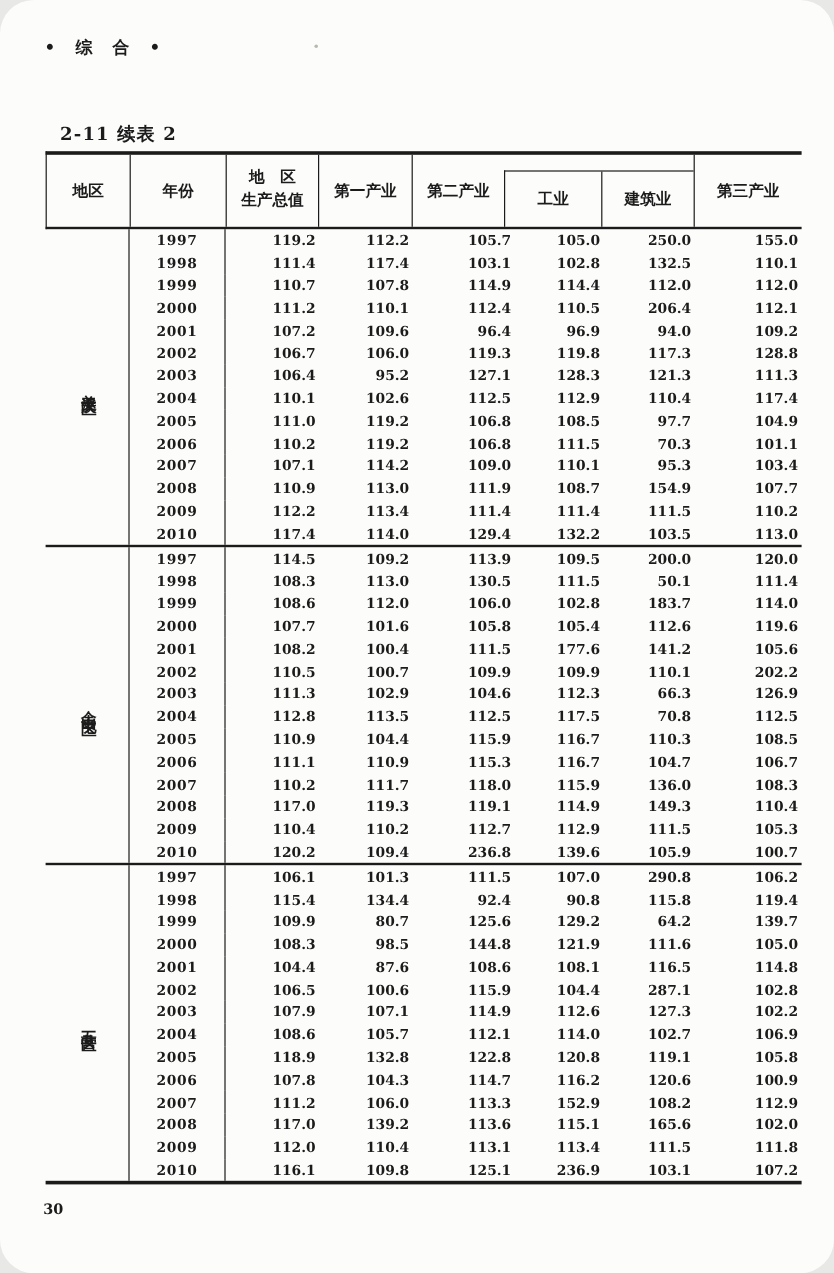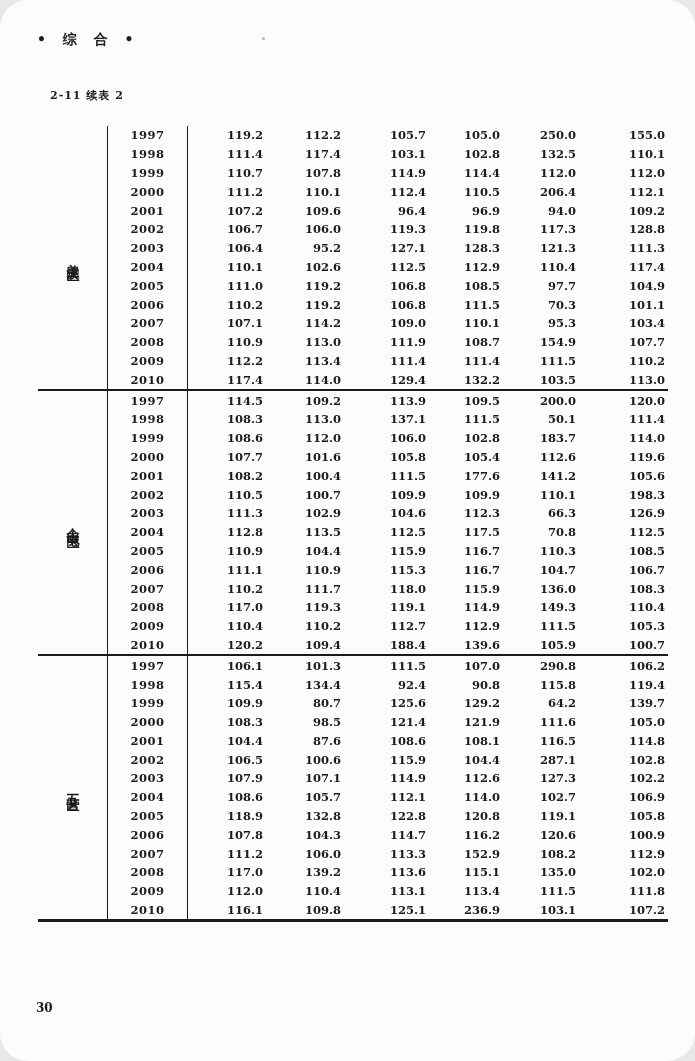--- a/index.html
+++ b/index.html
@@ -13,22 +13,22 @@
     font-family: "DejaVu Serif", "Liberation Serif", serif;
     overflow: hidden;
     border-radius: 28px;
   }
   .section-mark {
     position: absolute; left: 37px; top: 31px;
     font-size: 14px; font-weight: bold;
     letter-spacing: 5px; word-spacing: 2px;
   }
   .caption {
-    position: absolute; left: 50px; top: 88px;
-    font-size: 11px; font-weight: bold;
+    position: absolute; left: 50px; top: 103px;
+    font-size: 15px; font-weight: bold;
     letter-spacing: 1px;
   }
   .speck { position:absolute; left:262px; top:37px; width:3px; height:3px; background:#b9b7b2; border-radius:50%; }
 
   .table {
     position: absolute; left: 38px; top: 126px;
     width: 630px;
   }
   .thead {
     display: flex;
@@ -96,20 +96,35 @@
 </style>
 </head>
 <body>
 
 <div class="page">
   <div class="section-mark">• 综  合 •</div>
   <div class="speck"></div>
   <div class="caption">2-11  续表 2</div>
 
   <div class="table">
+    <div class="thead">
+      <div class="th region">地区</div>
+      <div class="th year">年份</div>
+      <div class="th gdp">地　区
+生产总值</div>
+      <div class="th primary">第一产业</div>
+      <div class="th-group">
+        <div class="secondary-label">第二产业</div>
+        <div class="subbox">
+          <div class="subth industry">工业</div>
+          <div class="subth construction">建筑业</div>
+        </div>
+      </div>
+      <div class="th tertiary">第三产业</div>
+    </div>
     <div class="tbody">
         <div class="section">
           <div class="region-cell">
             <div class="region-text">美溪区</div>
           </div>
           <div class="rows">
             <div class="row">
               <div class="cell year">1997</div>
               <div class="cell num gdp">119.2</div>
               <div class="cell num primary">112.2</div>
@@ -248,21 +263,21 @@
               <div class="cell num primary">109.2</div>
               <div class="cell num secondary">113.9</div>
               <div class="cell num industry">109.5</div>
               <div class="cell num construction">200.0</div>
               <div class="cell num tertiary">120.0</div>
             </div>
             <div class="row">
               <div class="cell year">1998</div>
               <div class="cell num gdp">108.3</div>
               <div class="cell num primary">113.0</div>
-              <div class="cell num secondary">137.1</div>
+              <div class="cell num secondary">130.5</div>
               <div class="cell num industry">111.5</div>
               <div class="cell num construction">50.1</div>
               <div class="cell num tertiary">111.4</div>
             </div>
             <div class="row">
               <div class="cell year">1999</div>
               <div class="cell num gdp">108.6</div>
               <div class="cell num primary">112.0</div>
               <div class="cell num secondary">106.0</div>
               <div class="cell num industry">102.8</div>
@@ -287,21 +302,21 @@
               <div class="cell num construction">141.2</div>
               <div class="cell num tertiary">105.6</div>
             </div>
             <div class="row">
               <div class="cell year">2002</div>
               <div class="cell num gdp">110.5</div>
               <div class="cell num primary">100.7</div>
               <div class="cell num secondary">109.9</div>
               <div class="cell num industry">109.9</div>
               <div class="cell num construction">110.1</div>
-              <div class="cell num tertiary">198.3</div>
+              <div class="cell num tertiary">202.2</div>
             </div>
             <div class="row">
               <div class="cell year">2003</div>
               <div class="cell num gdp">111.3</div>
               <div class="cell num primary">102.9</div>
               <div class="cell num secondary">104.6</div>
               <div class="cell num industry">112.3</div>
               <div class="cell num construction">66.3</div>
               <div class="cell num tertiary">126.9</div>
             </div>
@@ -356,21 +371,21 @@
               <div class="cell num primary">110.2</div>
               <div class="cell num secondary">112.7</div>
               <div class="cell num industry">112.9</div>
               <div class="cell num construction">111.5</div>
               <div class="cell num tertiary">105.3</div>
             </div>
             <div class="row">
               <div class="cell year">2010</div>
               <div class="cell num gdp">120.2</div>
               <div class="cell num primary">109.4</div>
-              <div class="cell num secondary">188.4</div>
+              <div class="cell num secondary">236.8</div>
               <div class="cell num industry">139.6</div>
               <div class="cell num construction">105.9</div>
               <div class="cell num tertiary">100.7</div>
             </div>
           </div>
         </div>
         <div class="section">
           <div class="region-cell">
             <div class="region-text">五营区</div>
           </div>
@@ -399,21 +414,21 @@
               <div class="cell num primary">80.7</div>
               <div class="cell num secondary">125.6</div>
               <div class="cell num industry">129.2</div>
               <div class="cell num construction">64.2</div>
               <div class="cell num tertiary">139.7</div>
             </div>
             <div class="row">
               <div class="cell year">2000</div>
               <div class="cell num gdp">108.3</div>
               <div class="cell num primary">98.5</div>
-              <div class="cell num secondary">121.4</div>
+              <div class="cell num secondary">144.8</div>
               <div class="cell num industry">121.9</div>
               <div class="cell num construction">111.6</div>
               <div class="cell num tertiary">105.0</div>
             </div>
             <div class="row">
               <div class="cell year">2001</div>
               <div class="cell num gdp">104.4</div>
               <div class="cell num primary">87.6</div>
               <div class="cell num secondary">108.6</div>
               <div class="cell num industry">108.1</div>
@@ -473,21 +488,21 @@
               <div class="cell num industry">152.9</div>
               <div class="cell num construction">108.2</div>
               <div class="cell num tertiary">112.9</div>
             </div>
             <div class="row">
               <div class="cell year">2008</div>
               <div class="cell num gdp">117.0</div>
               <div class="cell num primary">139.2</div>
               <div class="cell num secondary">113.6</div>
               <div class="cell num industry">115.1</div>
-              <div class="cell num construction">135.0</div>
+              <div class="cell num construction">165.6</div>
               <div class="cell num tertiary">102.0</div>
             </div>
             <div class="row">
               <div class="cell year">2009</div>
               <div class="cell num gdp">112.0</div>
               <div class="cell num primary">110.4</div>
               <div class="cell num secondary">113.1</div>
               <div class="cell num industry">113.4</div>
               <div class="cell num construction">111.5</div>
               <div class="cell num tertiary">111.8</div>

